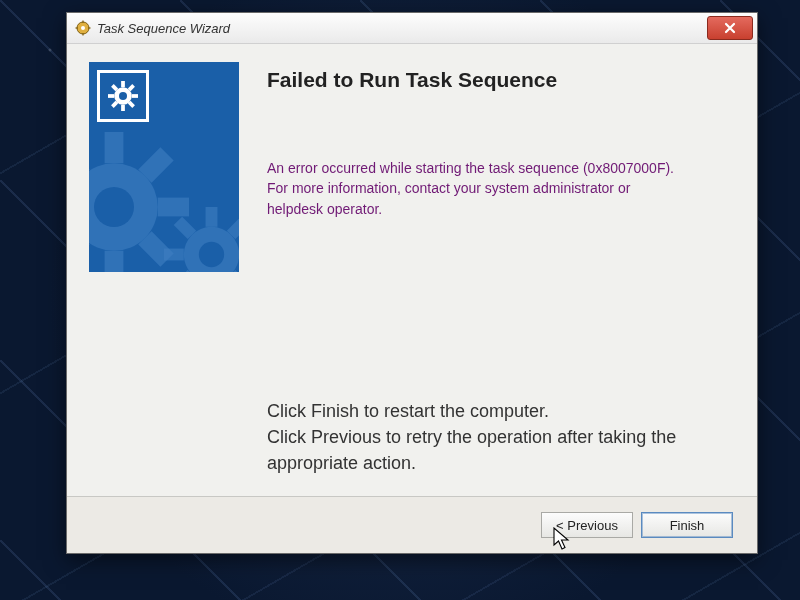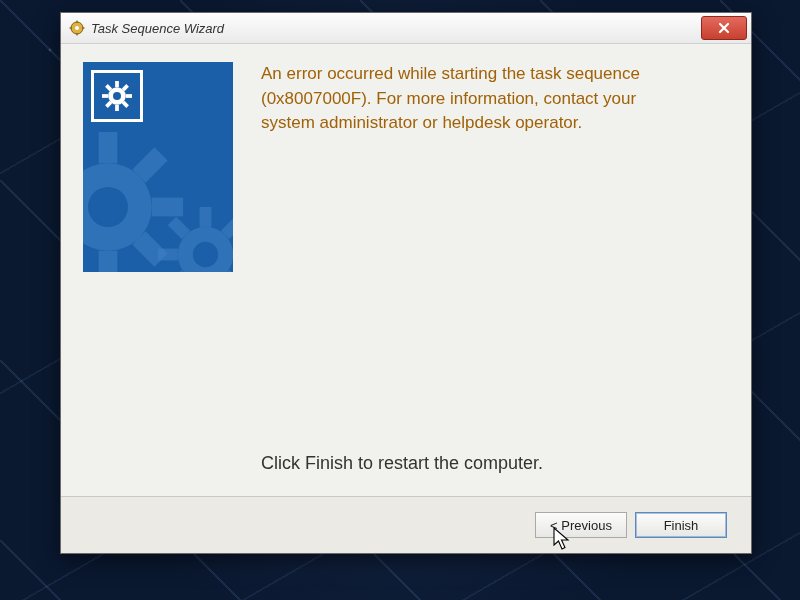--- a/index.html
+++ b/index.html
@@ -28,21 +28,21 @@
     position: absolute;
     inset: 0;
     background-image:
       linear-gradient(45deg, transparent 49.5%, rgba(120,160,220,0.15) 49.5%, rgba(120,160,220,0.15) 50.5%, transparent 50.5%),
       linear-gradient(-30deg, transparent 49.7%, rgba(120,160,220,0.1) 49.7%, rgba(120,160,220,0.1) 50.3%, transparent 50.3%);
     background-size: 180px 180px, 220px 220px;
   }
 
   .window {
     position: absolute;
-    left: 60px;
+    left: 66px;
     top: 12px;
     width: 690px;
     height: 540px;
     background: #f3f3f0;
     border: 1px solid #6a6a6a;
     box-shadow: 0 6px 20px rgba(0,0,0,0.5);
     display: flex;
     flex-direction: column;
   }
 
@@ -135,24 +135,25 @@
     flex-direction: column;
   }
   .heading {
     font-size: 21px;
     font-weight: 700;
     color: #222;
     margin-top: 6px;
     margin-bottom: 34px;
   }
   .error-text {
-    font-size: 17px;
-    color: #a16207;
+    font-size: 14px;
+    color: #701a75;
     line-height: 1.45;
     max-width: 420px;
+    margin-top: 32px;
   }
   .spacer { flex: 1; }
   .instruction-text {
     font-size: 18px;
     color: #333;
     line-height: 1.45;
     margin-bottom: 10px;
     max-width: 470px;
   }
 
@@ -266,24 +267,26 @@
             <rect x="10.5" y="0" width="3" height="5" transform="rotate(45 12 12)"></rect>
             <rect x="10.5" y="19" width="3" height="5" transform="rotate(45 12 12)"></rect>
             <rect x="0" y="10.5" width="5" height="3" transform="rotate(45 12 12)"></rect>
             <rect x="19" y="10.5" width="5" height="3" transform="rotate(45 12 12)"></rect>
           </g>
           <circle cx="12" cy="12" r="3.2" fill="#1a5fa8"></circle>
         </svg>
       </div>
 
       <div class="main">
+        <div class="heading">Failed to Run Task Sequence</div>
         <div class="error-text">An error occurred while starting the task sequence (0x8007000F). For more information, contact your system administrator or helpdesk operator.</div>
         <div class="spacer"></div>
         <div class="instruction-text">
           <div>Click Finish to restart the computer.</div>
+          <div>Click Previous to retry the operation after taking the appropriate action.</div>
         </div>
       </div>
 
     </div>
 
     <div class="footer">
       <button class="btn">&lt; Previous</button>
       <button class="btn default">Finish</button>
     </div>
   </div>

